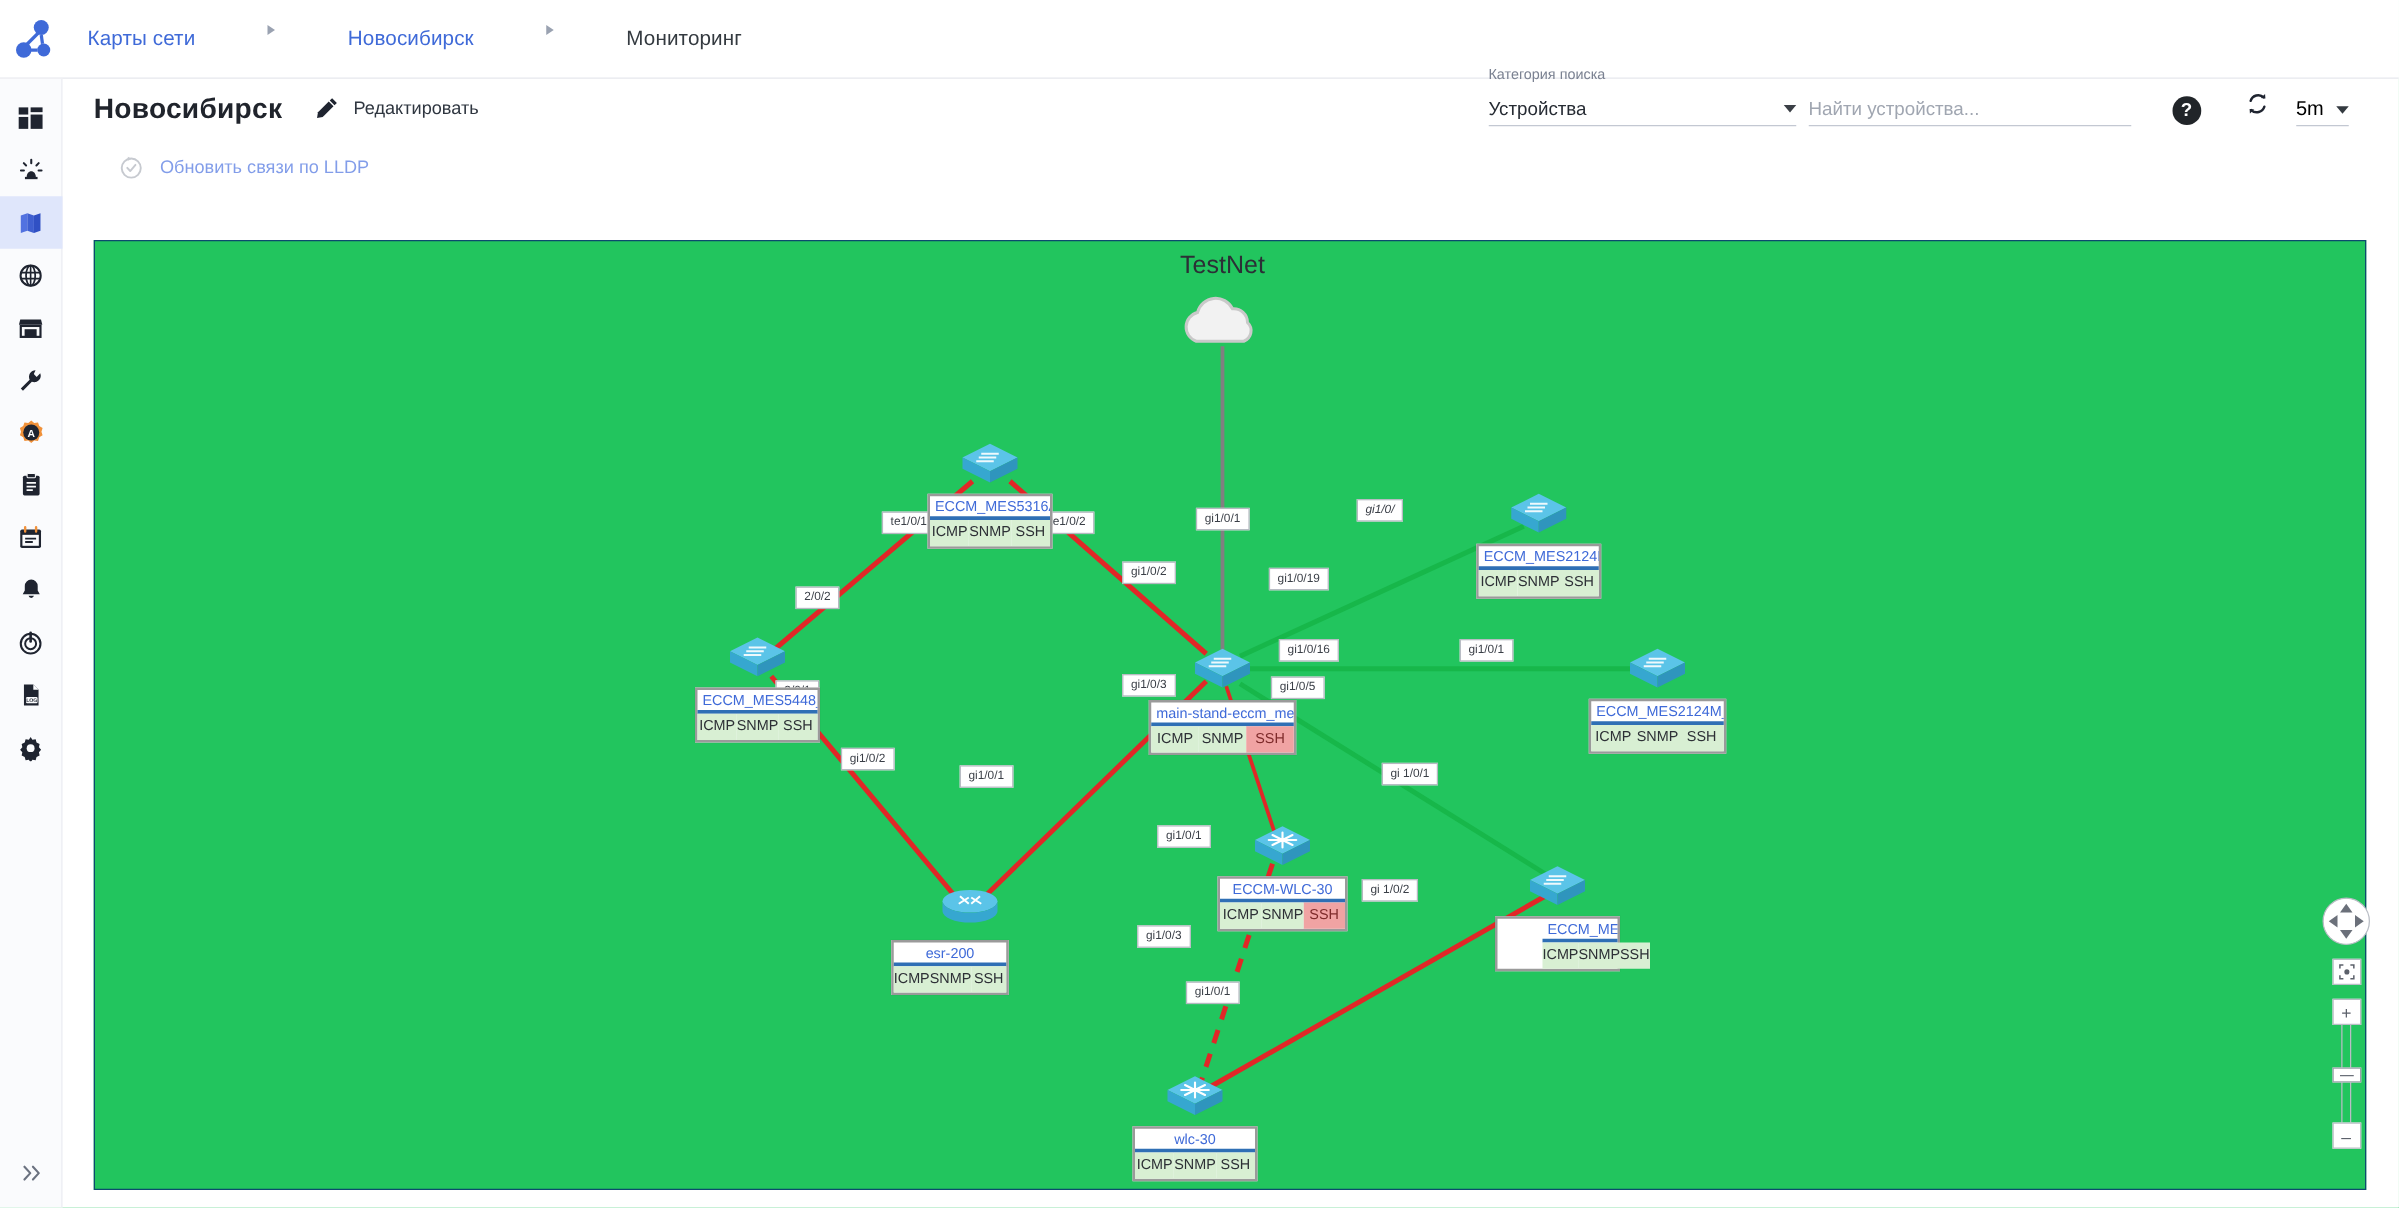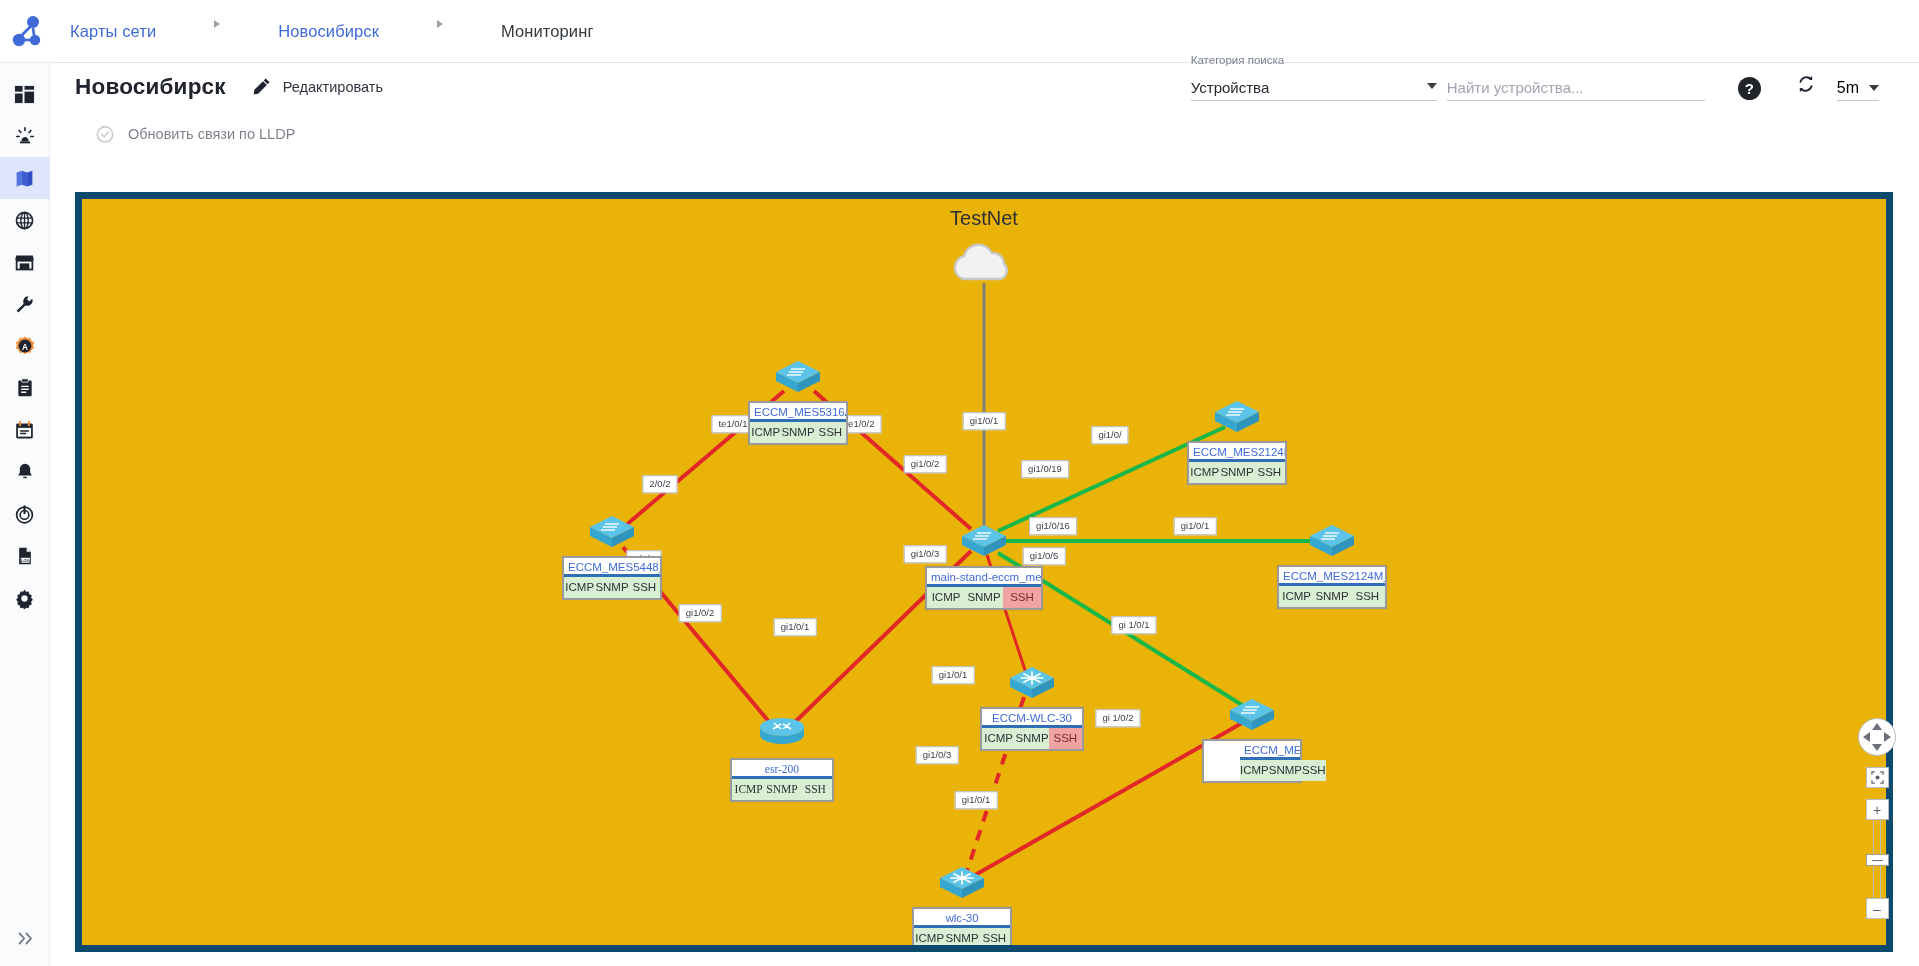--- a/index.html
+++ b/index.html
@@ -131,26 +131,26 @@
   }
 
   
   .lldp-bar {
     position: absolute; left: 50px; top: 110px; width: 1869px; height: 48px;
     display: flex; align-items: center;
   }
   .lldp-btn {
     display: flex; align-items: center; margin-left: 45px; cursor: default; opacity: .55;
   }
-  .lldp-label { font-size: 14.5px; color: #0f172a; margin-left: 13px; }
+  .lldp-label { font-size: 14.5px; color: #1d4ed8; margin-left: 13px; }
 
   
   .canvas {
     position: absolute; left: 75px; top: 192px; width: 1818px; height: 760px;
-    background: #eab308; border: 7px solid #0c4a6e;
+    background: #22c55e; border: 1px solid #0c4a6e;
     overflow: hidden;
   }
   .canvas-svg { position: absolute; left: 0; top: 0; width: 1818px; height: 760px; }
 
   .net-title {
     position: absolute; font-size: 20px; color: #2c2f36; white-space: nowrap;
     transform: translateX(-50%);
   }
   .node-card {
     position: absolute; transform: translateX(-50%);
@@ -473,21 +473,21 @@
   <div id="labels-layer">
       <div class="net-title" style="left: 902px; top: 8px;">TestNet</div>
       <div class="edge-label" style="left: 902px; top: 222px;">gi1/0/1</div>
       <div class="edge-label" style="left: 651px; top: 225px;">te1/0/1</div>
       <div class="edge-label" style="left: 778px; top: 225px;">te1/0/2</div>
       <div class="edge-label" style="left: 578px; top: 285px;">2/0/2</div>
       <div class="edge-label" style="left: 843px; top: 265px;">gi1/0/2</div>
       <div class="edge-label" style="left: 963px; top: 270px;">gi1/0/19</div>
       <div class="edge-label" style="left: 971px; top: 327px;">gi1/0/16</div>
       <div class="edge-label" style="left: 1113px; top: 327px;">gi1/0/1</div>
-      <div class="edge-label" style="left: 1028px; top: 236px;">gi1/0/</div>
+      <div class="edge-label" style="left: 1028px; top: 215px; font-style: italic;">gi1/0/</div>
       <div class="edge-label" style="left: 843px; top: 355px;">gi1/0/3</div>
       <div class="edge-label" style="left: 962px; top: 357px;">gi1/0/5</div>
       <div class="edge-label" style="left: 562px; top: 360px;">2/0/1</div>
       <div class="edge-label" style="left: 618px; top: 414px;">gi1/0/2</div>
       <div class="edge-label" style="left: 713px; top: 428px;">gi1/0/1</div>
       <div class="edge-label" style="left: 1052px; top: 426px;">gi 1/0/1</div>
       <div class="edge-label" style="left: 871px; top: 476px;">gi1/0/1</div>
       <div class="edge-label" style="left: 855px; top: 556px;">gi1/0/3</div>
       <div class="edge-label" style="left: 894px; top: 601px;">gi1/0/1</div>
       <div class="edge-label" style="left: 1036px; top: 519px;">gi 1/0/2</div>
@@ -526,21 +526,21 @@
         </div>
       </div>
       <div class="node-card" style="left: 1250px; top: 366px; width: 110px;">
         <div class="node-name">ECCM_MES2124M_hub_s</div>
         <div class="node-services">
           <div class="svc">ICMP</div>
           <div class="svc">SNMP</div>
           <div class="svc">SSH</div>
         </div>
       </div>
-      <div class="node-card" style="left: 700px; top: 559px; width: 104px; font-family: Liberation Serif, serif;">
+      <div class="node-card" style="left: 684px; top: 559px; width: 94px;">
         <div class="node-name">esr-200</div>
         <div class="node-services">
           <div class="svc">ICMP</div>
           <div class="svc">SNMP</div>
           <div class="svc">SSH</div>
         </div>
       </div>
       <div class="node-card" style="left: 950px; top: 508px; width: 104px;">
         <div class="node-name">ECCM-WLC-30</div>
         <div class="node-services">

